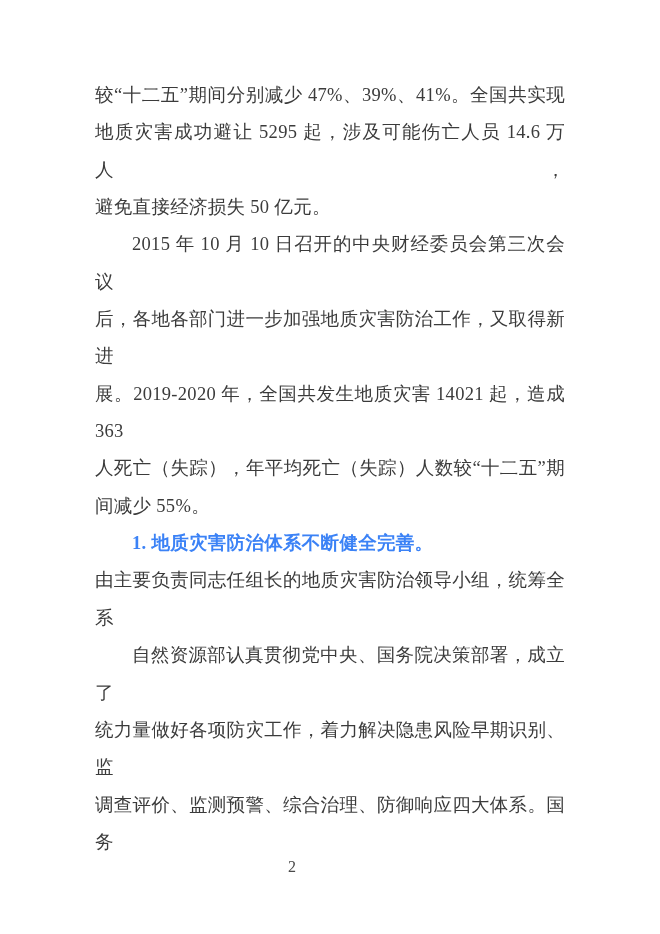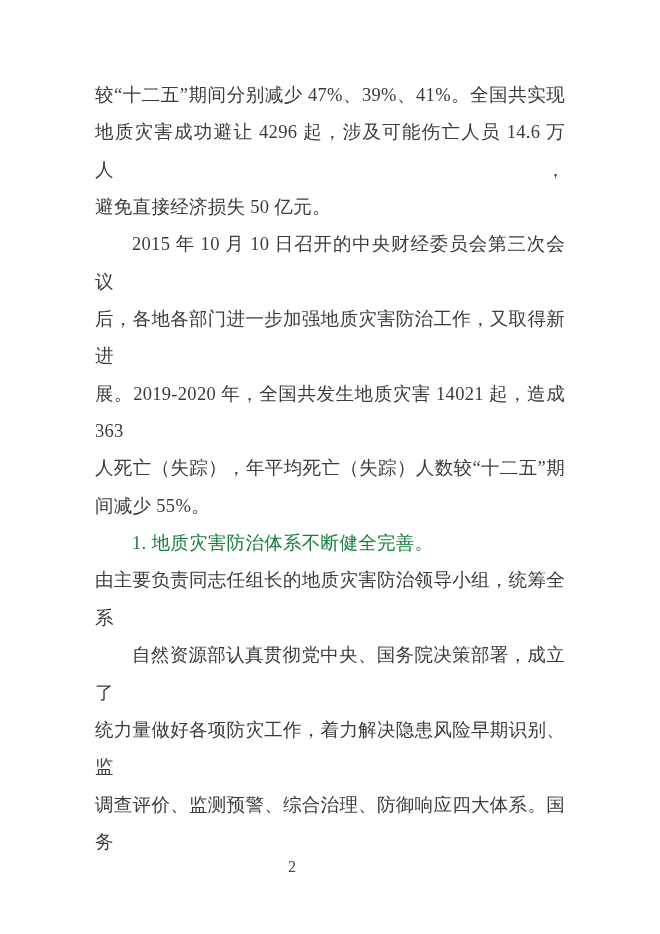--- a/index.html
+++ b/index.html
@@ -29,43 +29,43 @@
     min-height: 37.35px;
   }
   .just {
     text-align: justify;
     text-align-last: justify;
   }
   .indent {
     text-indent: 2em;
   }
   .bold {
-    font-weight: normal;
-    color: #15803d;
+    font-weight: bold;
+    color: #3b82f6;
   }
   .page-footer {
     position: absolute;
     top: 855px;
     left: 0;
     width: 100%;
     text-align: center;
     font-size: 16px;
     line-height: 24px;
     color: #4a4a4a;
   }
 </style>
 </head>
 <body>
 
 <div class="page">
   <div class="content">
 
     <div>
       <div class="line just">较“十二五”期间分别减少 47%、39%、41%。全国共实现</div>
-      <div class="line just">地质灾害成功避让 4296 起，涉及可能伤亡人员 14.6 万人，</div>
+      <div class="line just">地质灾害成功避让 5295 起，涉及可能伤亡人员 14.6 万人，</div>
       <div class="line">避免直接经济损失 50 亿元。</div>
     </div>
 
     <div>
       <div class="line just indent">2015 年 10 月 10 日召开的中央财经委员会第三次会议</div>
       <div class="line just">后，各地各部门进一步加强地质灾害防治工作，又取得新进</div>
       <div class="line just">展。2019-2020 年，全国共发生地质灾害 14021 起，造成 363</div>
       <div class="line just">人死亡（失踪），年平均死亡（失踪）人数较“十二五”期</div>
       <div class="line">间减少 55%。</div>
     </div>

